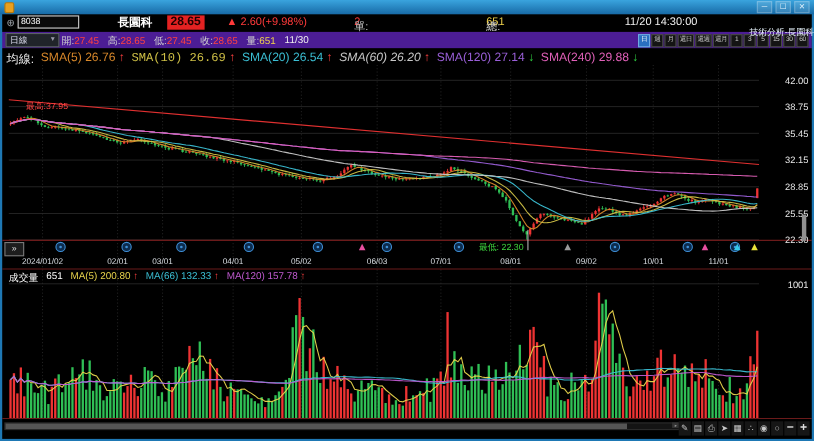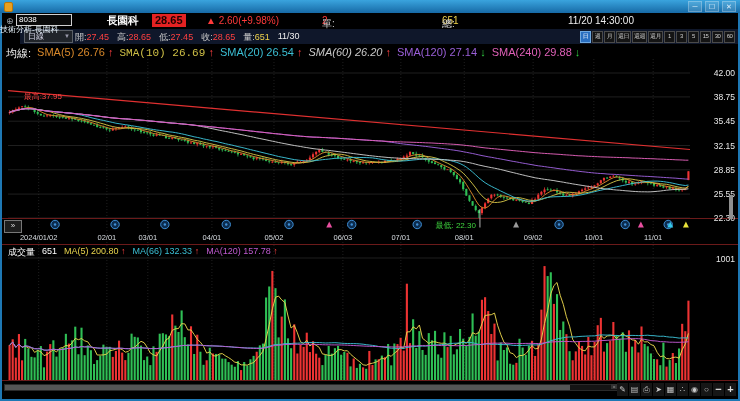--- a/index.html
+++ b/index.html
@@ -4,39 +4,39 @@
 <style>
   html,body{margin:0;padding:0;background:#000;}
   body{width:740px;height:401px;position:relative;overflow:hidden;
        font-family:"Liberation Sans","DejaVu Sans",sans-serif;
        -webkit-font-smoothing:antialiased;}
   .win-border{position:absolute;inset:0;border:2px solid #1e78b4;border-top:none;pointer-events:none;z-index:50;}
   
   .titlebar{position:absolute;top:0;left:0;right:0;height:13px;
     background:linear-gradient(#3aa4de,#176aa6);display:flex;align-items:center;z-index:60;}
   .app-icon{width:7px;height:8px;background:#e8a020;border:1px solid #b97708;border-radius:2px;margin-left:4px;}
-  .title-text{position:absolute;left:0;right:0;text-align:left;font-size:8px;color:#eaf6ff;margin-top:45px;}
+  .title-text{position:absolute;left:0;right:0;text-align:right;font-size:8px;color:#eaf6ff;margin-top:45px;}
   .win-ctrls{margin-left:auto;display:flex;gap:3px;margin-right:4px;z-index:2;}
   .win-ctrls span{font-size:7px;color:#dff0fb;width:12px;height:9px;line-height:9px;text-align:center;
     background:rgba(255,255,255,.12);border:1px solid rgba(255,255,255,.25);}
   
   .h1{position:absolute;top:13px;left:2px;right:2px;height:16px;background:#000;font-size:10px;color:#ddd;}
   .h1 *{position:absolute;top:2px;white-space:nowrap;}
   .plus-icon{left:4px;color:#9aa0a6;font-size:9px;top:3px;}
   .code-input{left:14px;top:1px;width:50px;height:10px;background:#0a0a0a;border:1px solid #d0d0d0;
     color:#fff;font-size:8px;padding:0 2px;line-height:10px;}
   .stock-name{left:105px;top:1px;font-weight:bold;font-size:10.5px;color:#fff;}
   .price-badge{left:150px;top:1px;background:#e42222;color:#210000;font-weight:bold;font-size:11px;padding:0 3px;line-height:13px;}
   .chg{left:204px;color:#ff3a3a;}
   .unit{left:320px;}  .unit b{position:static;color:#ff3a3a;font-weight:normal;}
   .tot{left:440px;}   .tot b{position:static;color:#f0d34c;font-weight:normal;}
   .dtime{left:566px;color:#eee;text-align:right;}
   .lbl{color:#cfcfcf;}
   
-  .h2{position:absolute;top:29px;left:20px;right:2px;height:15px;background:#0f172a;font-size:9px;color:#ccc;}
+  .h2{position:absolute;top:29px;left:1px;right:2px;height:15px;background:#4c1d95;font-size:9px;color:#ccc;}
   .dd{position:absolute;left:4px;top:1px;width:44px;height:11px;background:#20242a;border:1px solid #5a5f66;
     color:#dde;font-size:8px;line-height:11px;padding-left:3px;}
   .dd .car{float:right;margin-right:2px;font-size:6px;color:#99a;}
   .ohlc{position:absolute;left:55px;top:2px;display:flex;gap:8px;white-space:nowrap;}
   .pbtns{position:absolute;right:3px;top:2px;display:flex;gap:1px;}
   .pbtns .pb{min-width:7px;padding:0 1px;height:10px;line-height:9px;text-align:center;font-size:6px;
     background:#141414;border:1px solid #4a4a4a;color:#ccc;letter-spacing:-0.5px;}
   .pbtns .pb.sel{background:#2a6fc0;border-color:#6fa9e0;color:#fff;}
   
   .h3{position:absolute;top:44px;left:2px;right:2px;height:15px;background:#000;font-size:11px;color:#eee;}

